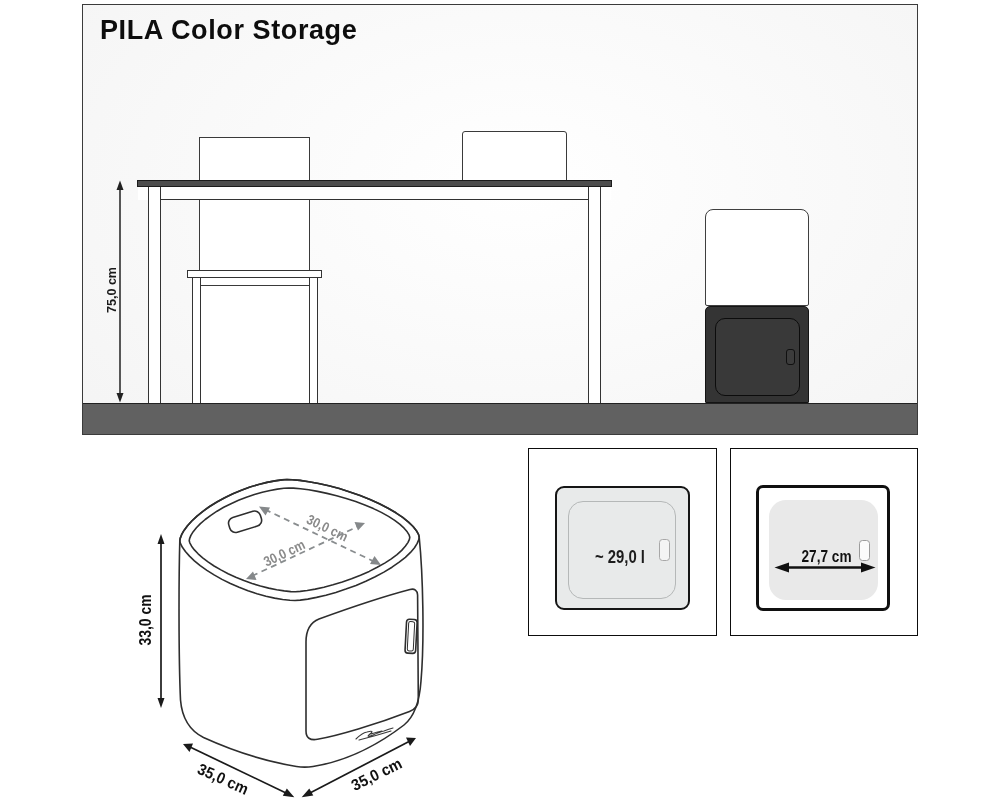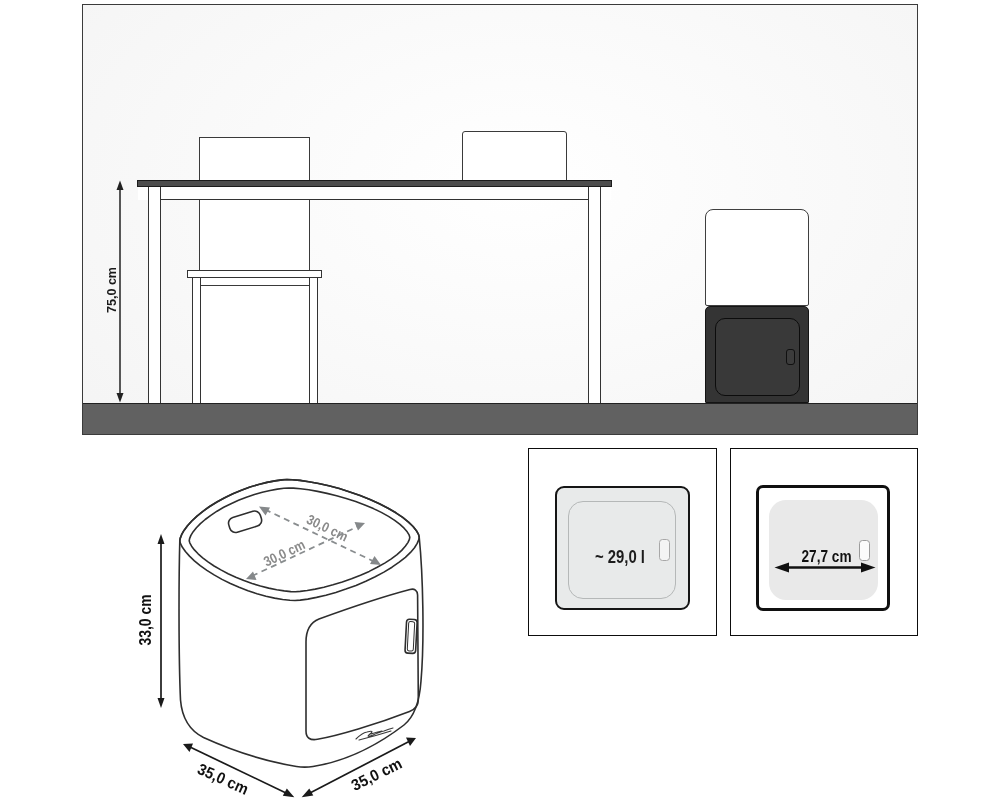--- a/index.html
+++ b/index.html
@@ -4,20 +4,21 @@
 <style>
   html,body{margin:0;padding:0;}
   body{width:1000px;height:800px;background:#ffffff;font-family:"Liberation Sans",sans-serif;position:relative;overflow:hidden;}
   .abs{position:absolute;box-sizing:border-box;}
 </style>
 </head>
 <body>
 
 <div class="abs" id="scene" style="left:82px;top:4px;width:836px;height:431px;border:1.2px solid #3b3b3b;background:radial-gradient(ellipse 78% 95% at 52% 42%, #ffffff 0%, #f9f9f9 50%, #f3f3f3 100%);">
 
+  <div class="abs" style="left:17px;top:10px;font-size:27px;font-weight:bold;color:#0d0d0d;letter-spacing:0.6px;">PILA Color Storage</div>
 
   <div class="abs" style="left:116px;top:132px;width:111px;height:139px;background:#fff;border:1.2px solid #3a3a3a;z-index:1;"></div>
 
   <div class="abs" style="left:54px;top:175px;width:475px;height:7px;background:#4d4d4d;border:1px solid #1c1c1c;z-index:2;"></div>
 
   <div class="abs" style="left:55px;top:182px;width:473px;height:13px;background:#fff;z-index:2;"></div>
 
   <div class="abs" style="left:66px;top:193.8px;width:452px;height:1.3px;background:#333;z-index:2;"></div>
 
   <div class="abs" style="left:65px;top:182px;width:13px;height:216px;background:#fff;border-left:1.2px solid #333;border-right:1.2px solid #333;z-index:3;"></div>

